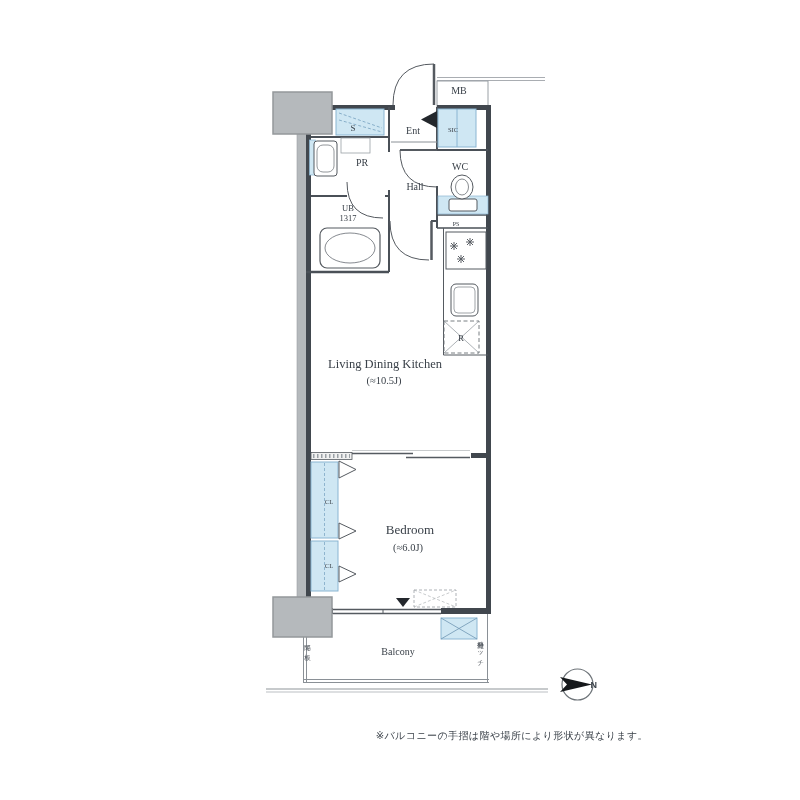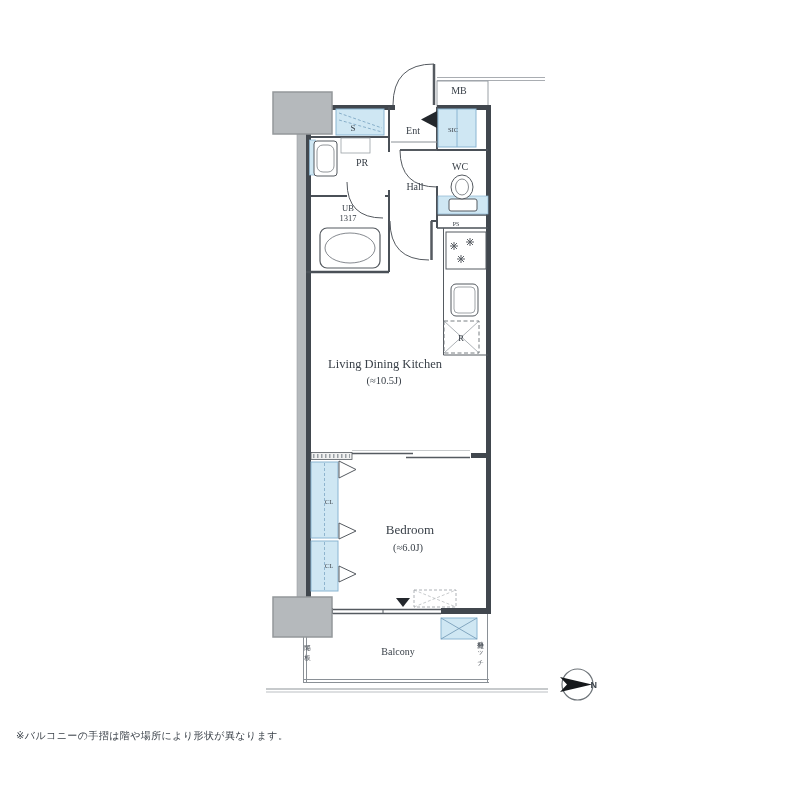--- a/index.html
+++ b/index.html
@@ -11,21 +11,21 @@
   .t9{font-size:9px;}
   .t8{font-size:8.5px;}
   .t65{font-size:6.5px;}
   .t12{font-size:12.5px;}
   .t13{font-size:13px;}
   .t11{font-size:10.5px;}
   .tN{font-size:9px;font-weight:bold;font-family:"Liberation Sans","DejaVu Sans",sans-serif;}
   .vnote{position:absolute;writing-mode:vertical-rl;text-orientation:upright;
          font-size:6.5px;line-height:1;color:#4a5058;letter-spacing:1px;
          font-family:"DejaVu Sans","Liberation Sans",sans-serif;}
-  .caption{position:absolute;left:0;right:0;top:729px;text-align:left;
+  .caption{position:absolute;left:0;right:0;top:729px;text-align:right;
            font-size:10px;color:#3a4149;letter-spacing:0.4px;
            font-family:"DejaVu Sans","Liberation Sans",sans-serif;}
 </style>
 </head>
 <body>
 
 <div class="page">
 <svg width="800" height="800" viewBox="0 0 800 800">
 
   <g stroke="#a9adb2" stroke-width="1" fill="none">

